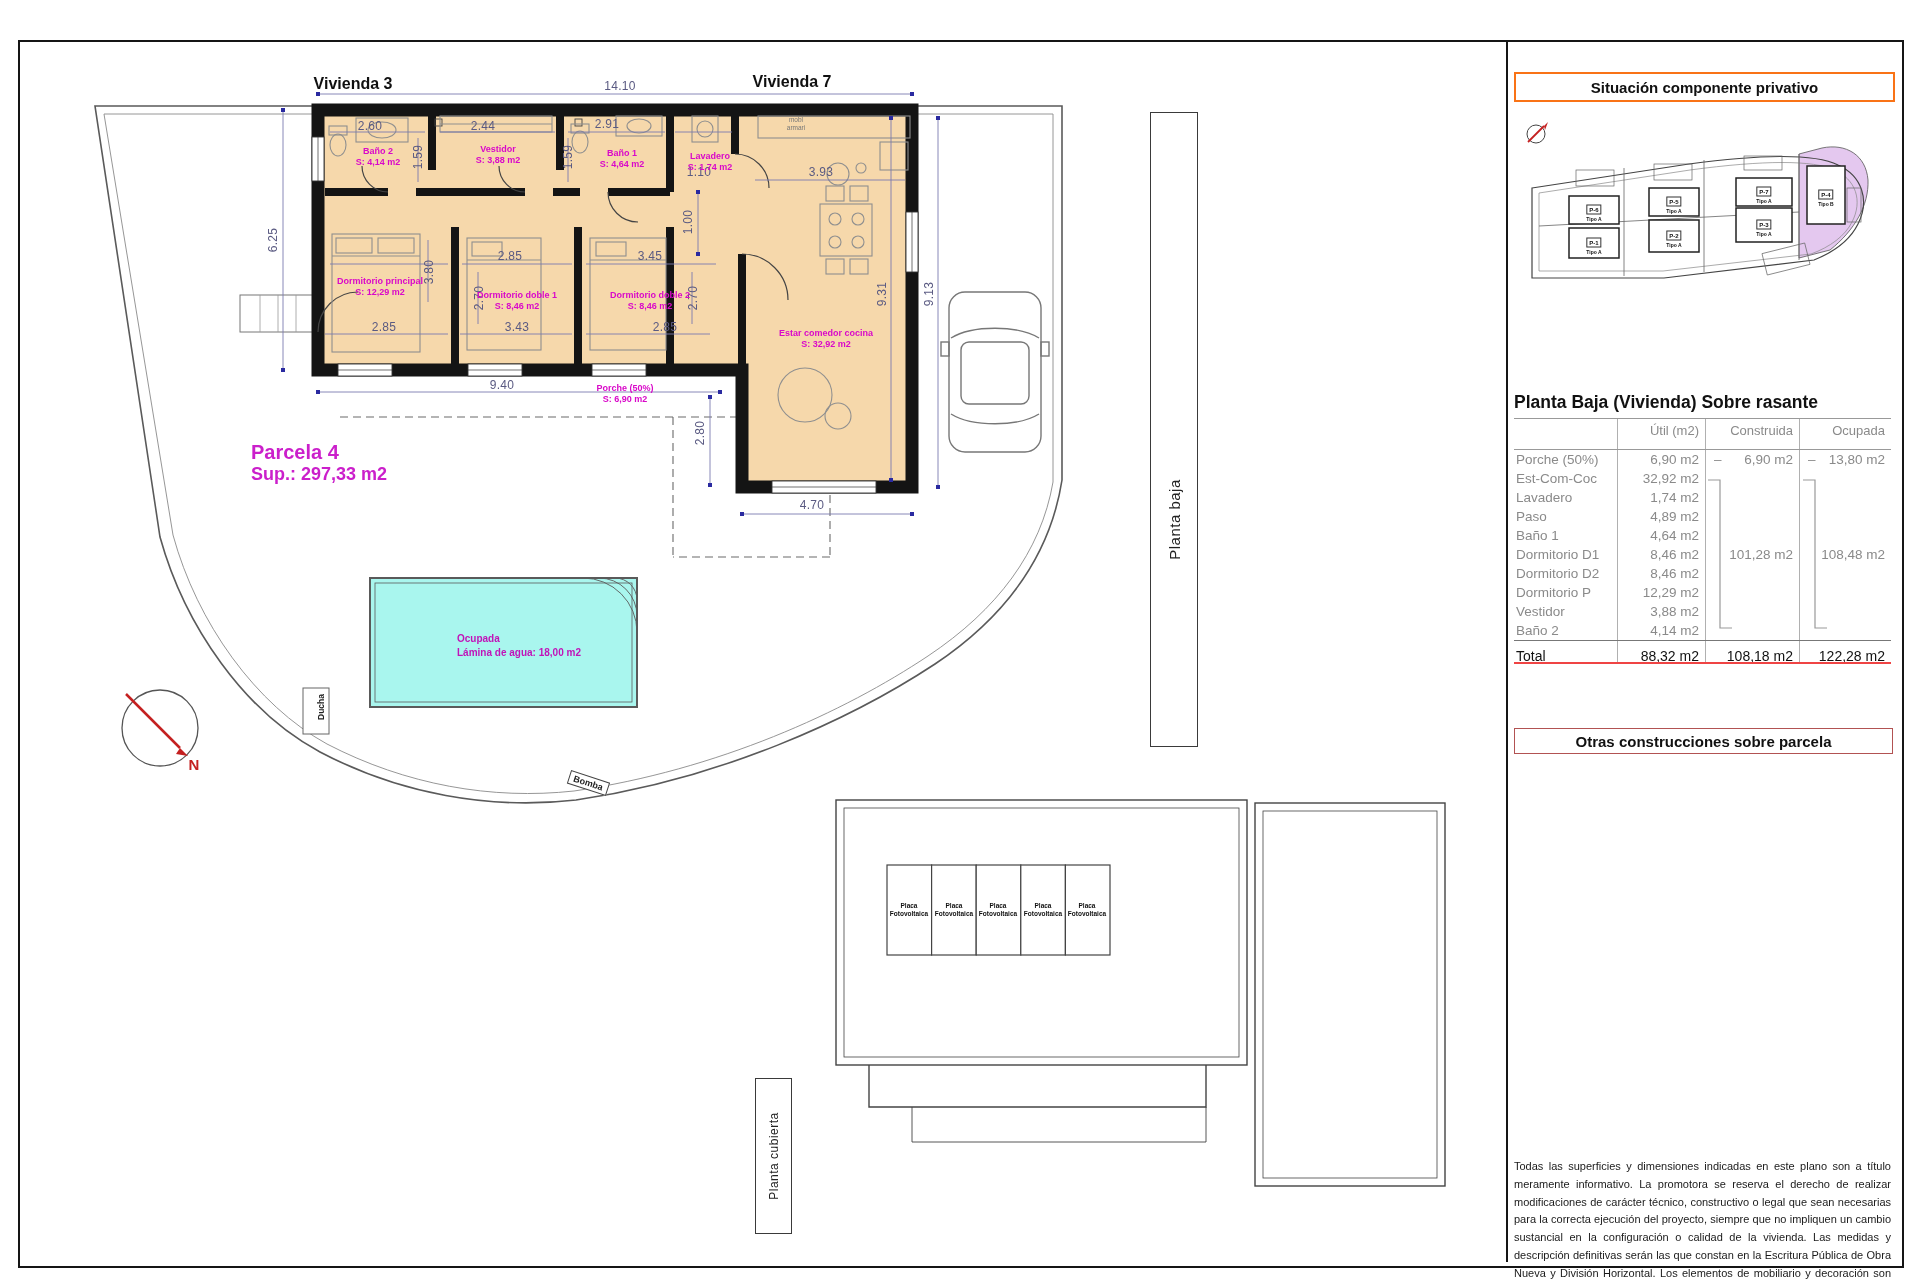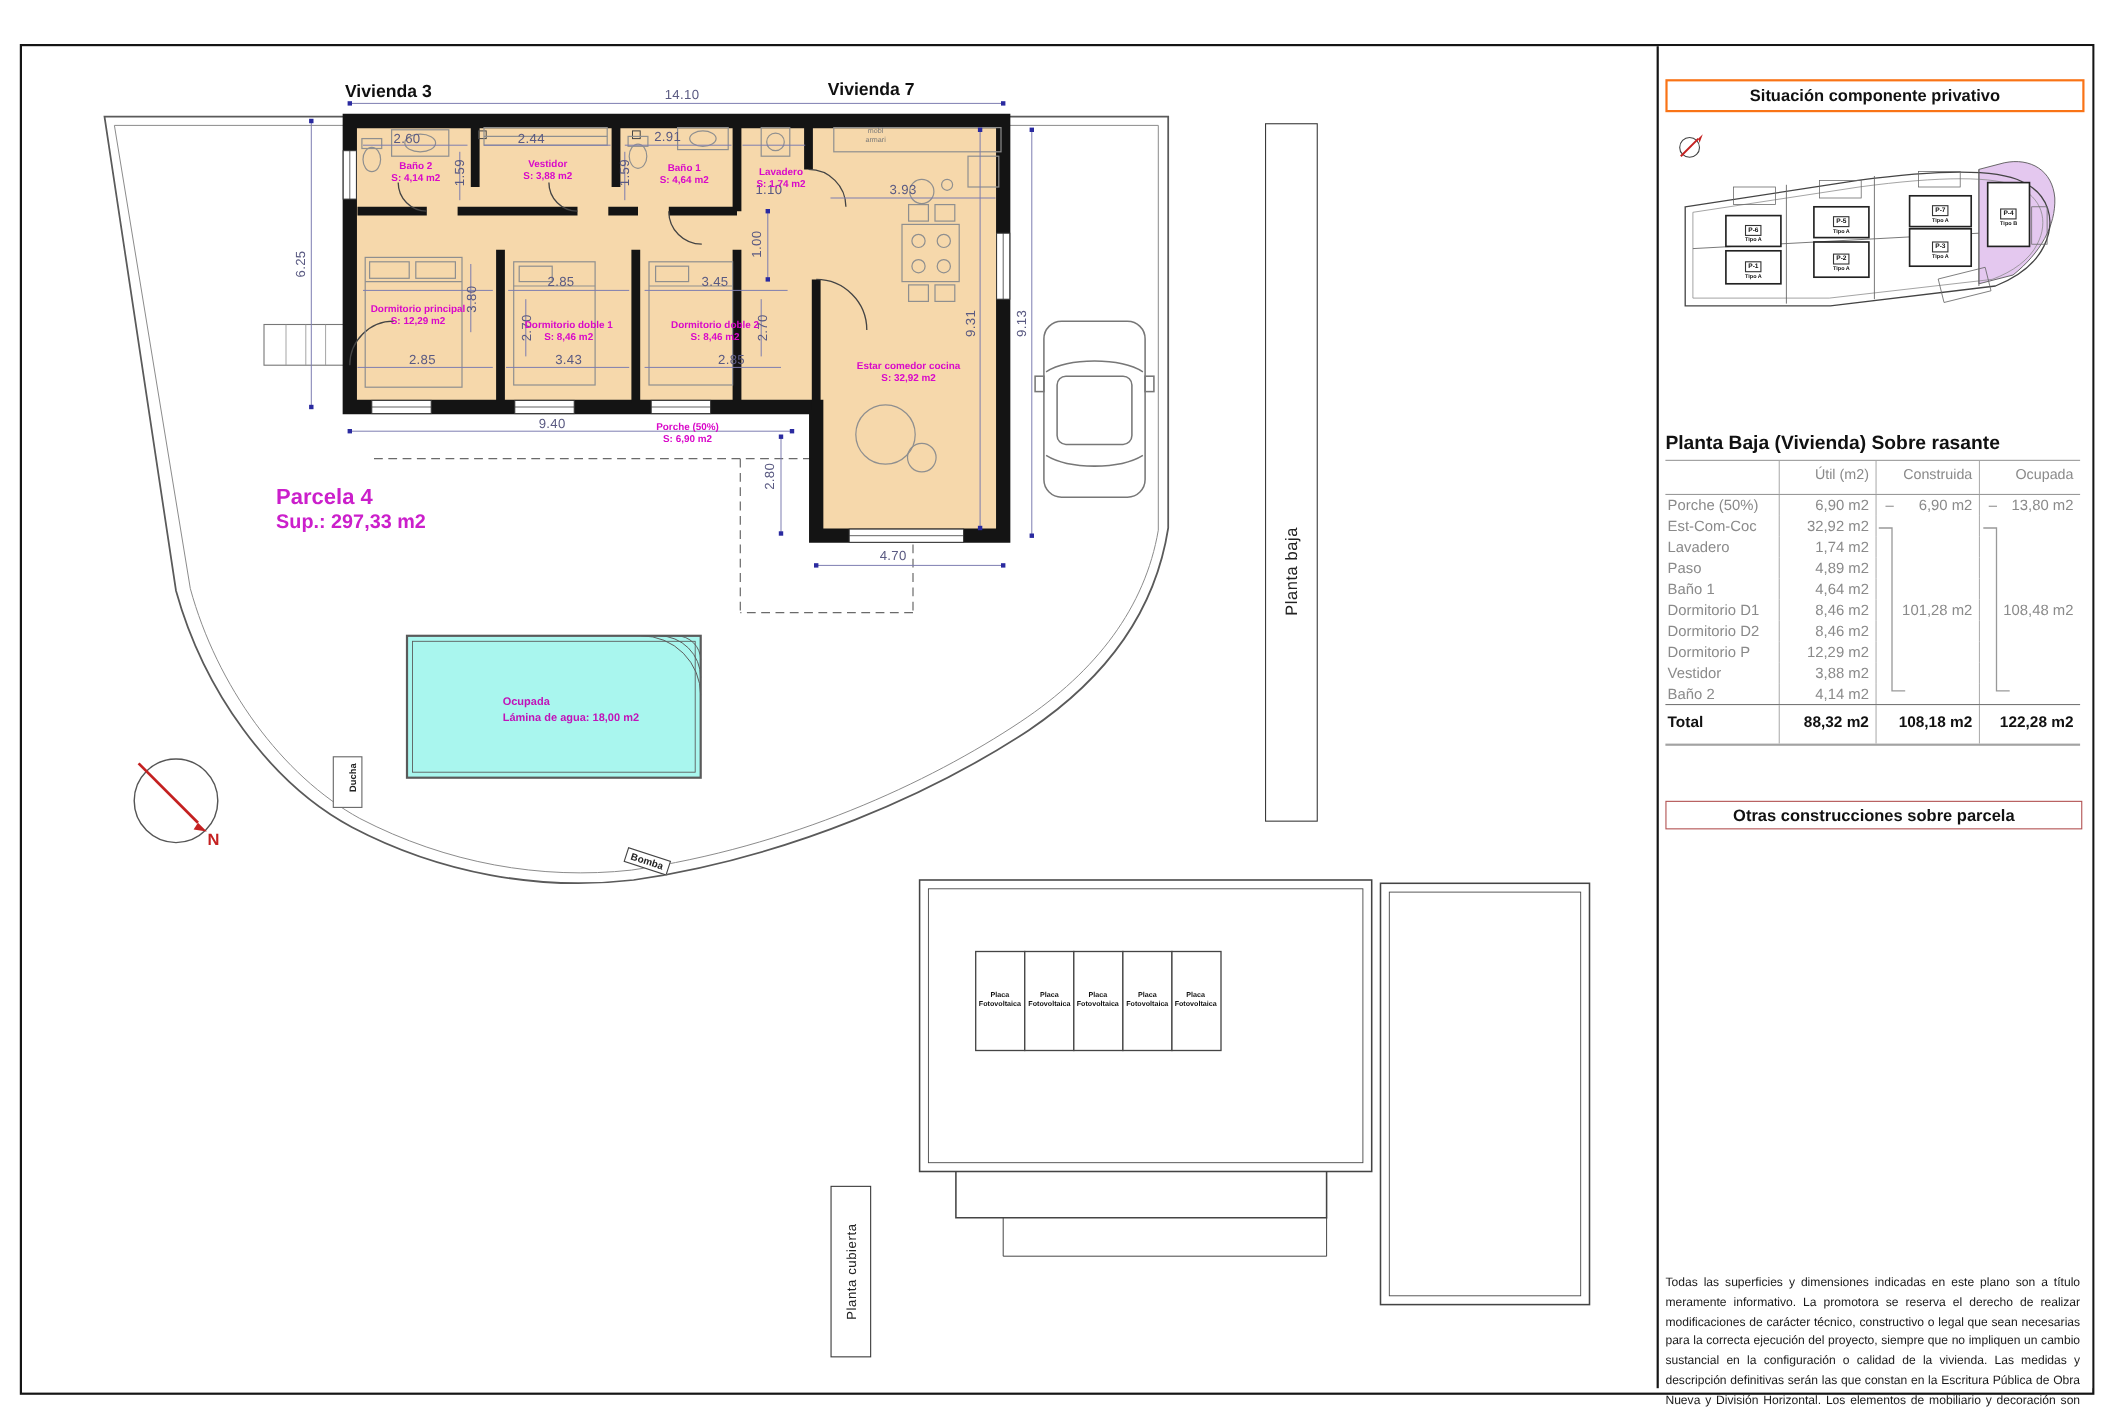--- a/index.html
+++ b/index.html
@@ -32,21 +32,21 @@
   .sb-abs{position:absolute;}
   .box-navy{border:2px solid #f97316;display:flex;align-items:center;justify-content:center;
     font-weight:bold;font-size:15px;color:#111;background:#fff;}
   .box-red{border:1.5px solid #b25252;display:flex;align-items:center;justify-content:center;
     font-weight:bold;color:#111;background:#fff;}
   .heading{font-weight:bold;font-size:17.5px;color:#111;}
   .table{position:absolute;left:6px;top:376px;width:377px;}
   .thead,.trow,.ttotal{display:flex;box-sizing:border-box;}
   .thead{height:32px;line-height:24px;border-top:1.5px solid #999;border-bottom:1.5px solid #999;}
   .trow{height:19px;line-height:19px;}
-  .ttotal{height:38px;line-height:30px;border-top:1.5px solid #777;border-bottom:2px solid #a3a3a3;font-weight:bold;}
+  .ttotal{height:24px;line-height:30px;border-top:1.5px solid #777;border-bottom:2px solid #ef4444;font-weight:normal;}
   .tc{box-sizing:border-box;font-size:13.5px;color:#8a8a8a;overflow:hidden;}
   .c1{width:103px;padding-left:2px;}
   .c2{width:88px;}
   .c3{width:94px;}
   .c4{width:92px;}
   .c2,.c3,.c4{border-left:1px solid #b0b0b0;text-align:right;padding-right:6px;}
   .c3,.c4{display:flex;justify-content:space-between;padding-left:8px;}
   .thead .tc{font-size:13px;}
   .ttotal .tc{color:#111;font-size:14px;}
   .dash{color:#8a8a8a;}

